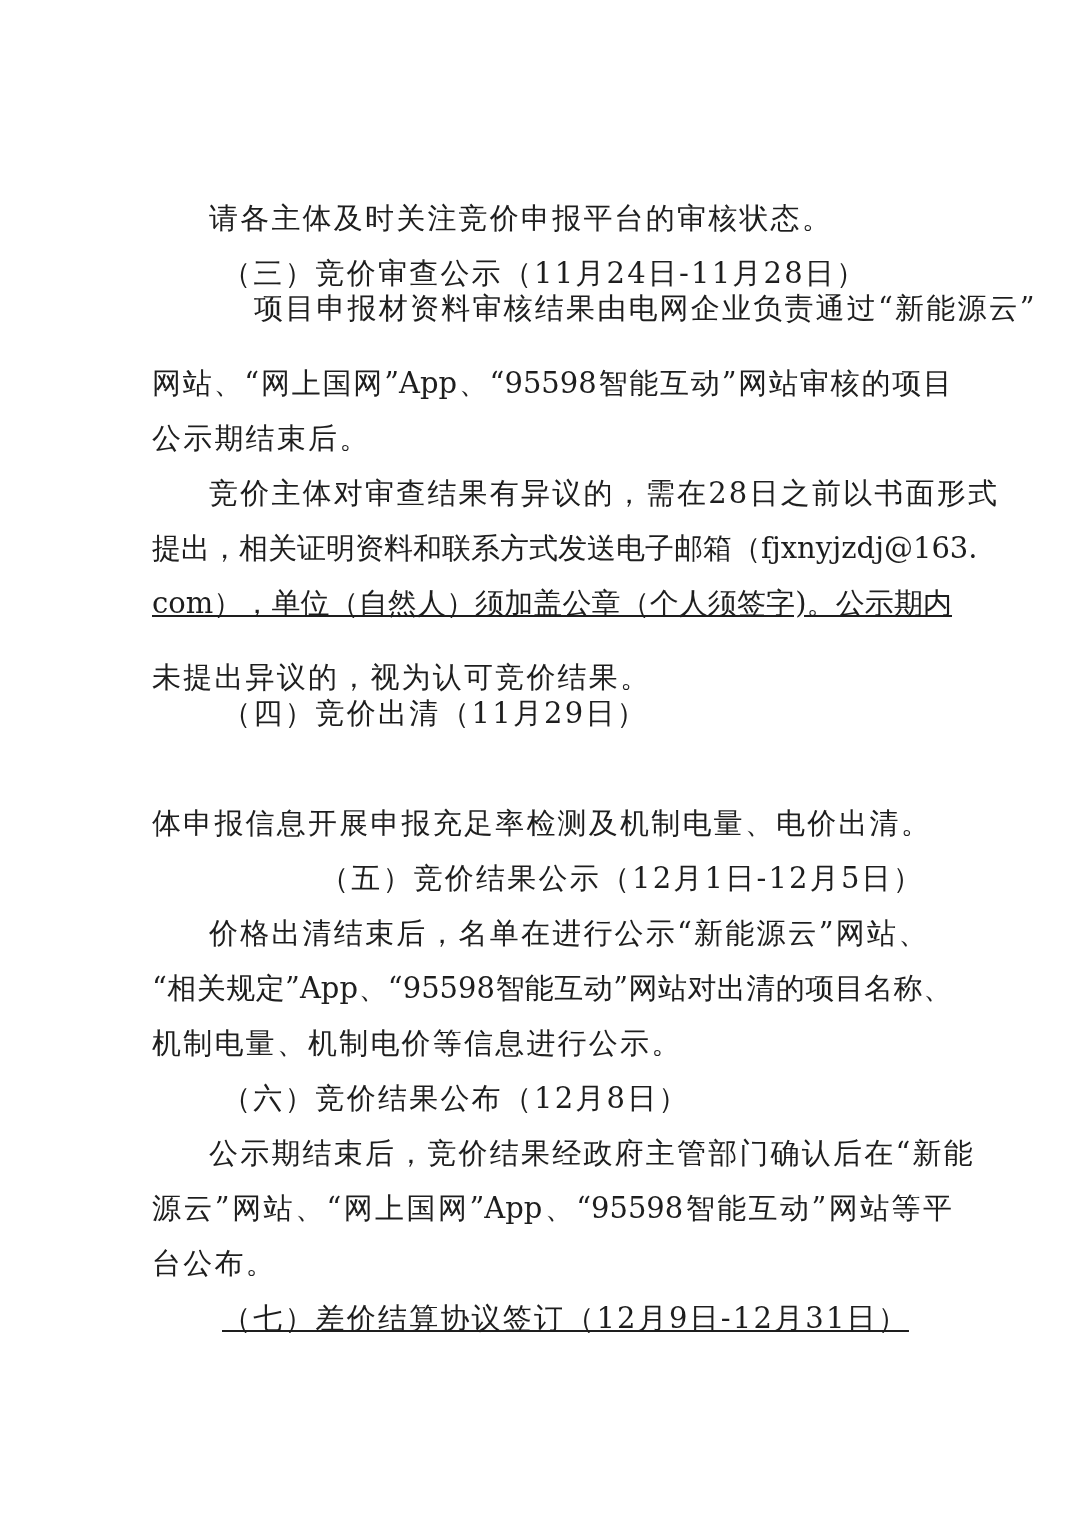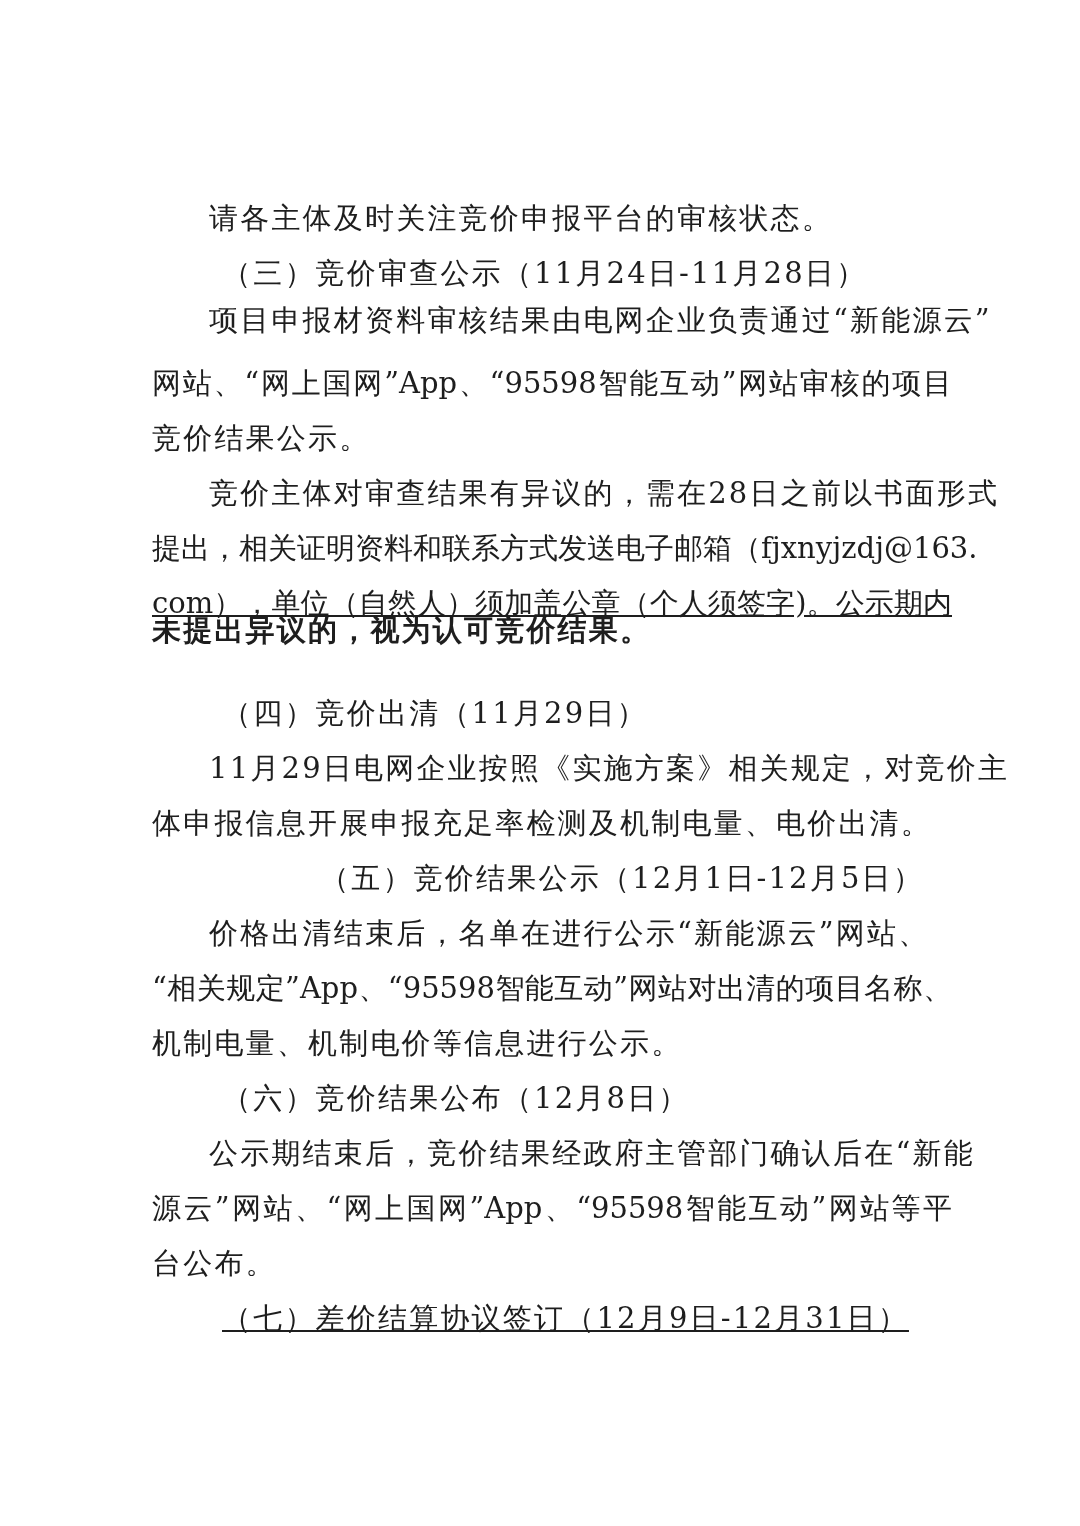--- a/index.html
+++ b/index.html
@@ -36,29 +36,28 @@
     .indent { left: 209px; }
     .heading { left: 222px; }
     .justify { text-align: justify; text-align-last: justify; letter-spacing: 0; }
   </style>
 </head>
 <body>
 
 <div class="page">
   <div class="line indent" style="top:198px;">请各主体及时关注竞价申报平台的审核状态。</div>
   <div class="line heading" style="top:253px;">（三）竞价审查公示（11月24日-11月28日）</div>
-  <div class="line indent" style="top:300px;">项目申报材资料审核结果由电网企业负责通过“新能源云”</div>
+  <div class="line indent" style="top:288px;margin-left:45px;">项目申报材资料审核结果由电网企业负责通过“新能源云”</div>
   <div class="line justify" style="top:363px;">网站、“网上国网”App、“95598智能互动”网站审核的项目</div>
-  <div class="line" style="top:418px;">竞价结果公示。</div>
+  <div class="line" style="top:418px;">公示期结束后。</div>
   <div class="line indent" style="top:473px;">竞价主体对审查结果有异议的，需在28日之前以书面形式</div>
   <div class="line justify" style="top:528px;">提出，相关证明资料和联系方式发送电子邮箱（fjxnyjzdj@163.</div>
   <div class="line justify" style="top:583px;text-decoration:underline;">com），单位（自然人）须加盖公章（个人须签字)。公示期内</div>
-  <div class="line" style="top:610px;font-weight:bold;">未提出异议的，视为认可竞价结果。</div>
+  <div class="line" style="top:657px;">未提出异议的，视为认可竞价结果。</div>
   <div class="line heading" style="top:693px;">（四）竞价出清（11月29日）</div>
-  <div class="line indent" style="top:748px;">11月29日电网企业按照《实施方案》相关规定，对竞价主</div>
   <div class="line" style="top:803px;">体申报信息开展申报充足率检测及机制电量、电价出清。</div>
   <div class="line heading" style="top:858px;text-align:center;">（五）竞价结果公示（12月1日-12月5日）</div>
   <div class="line indent" style="top:913px;">价格出清结束后，名单在进行公示“新能源云”网站、</div>
   <div class="line justify" style="top:968px;">“相关规定”App、“95598智能互动”网站对出清的项目名称、</div>
   <div class="line" style="top:1023px;">机制电量、机制电价等信息进行公示。</div>
   <div class="line heading" style="top:1078px;">（六）竞价结果公布（12月8日）</div>
   <div class="line indent" style="top:1133px;">公示期结束后，竞价结果经政府主管部门确认后在“新能</div>
   <div class="line justify" style="top:1188px;">源云”网站、“网上国网”App、“95598智能互动”网站等平</div>
   <div class="line" style="top:1243px;">台公布。</div>
   <div class="line heading" style="top:1298px;text-decoration:underline;">（七）差价结算协议签订（12月9日-12月31日）</div>

